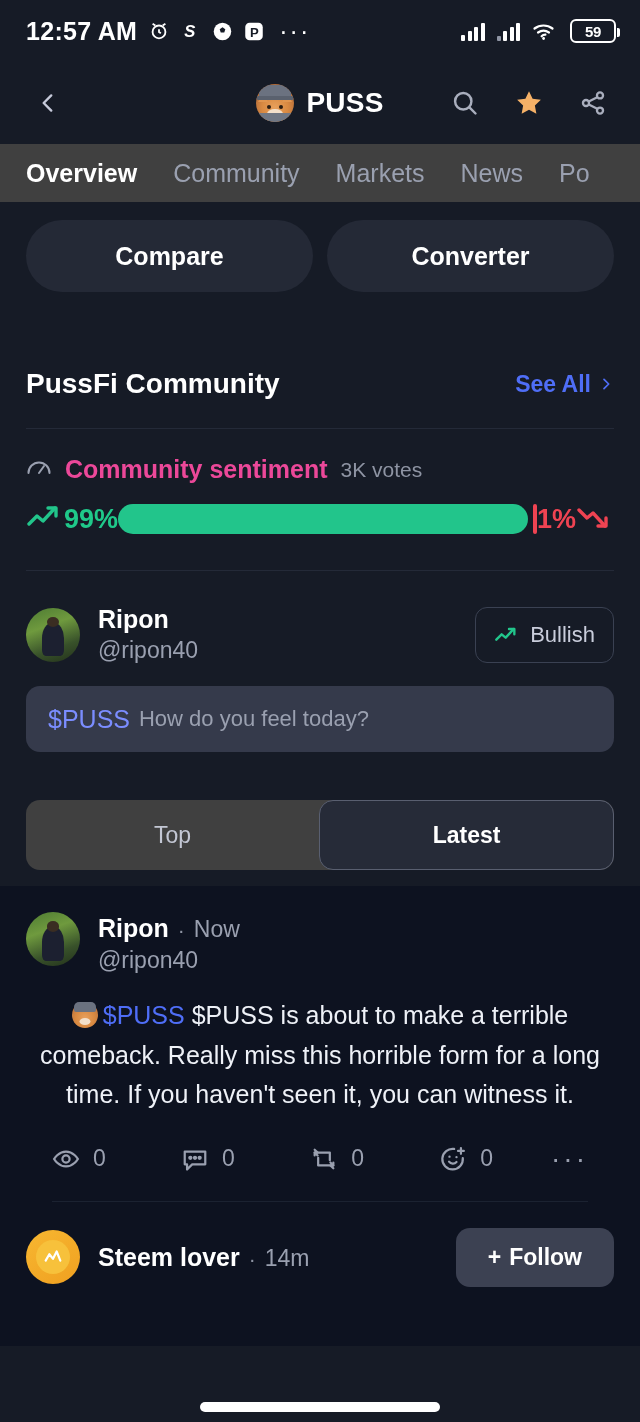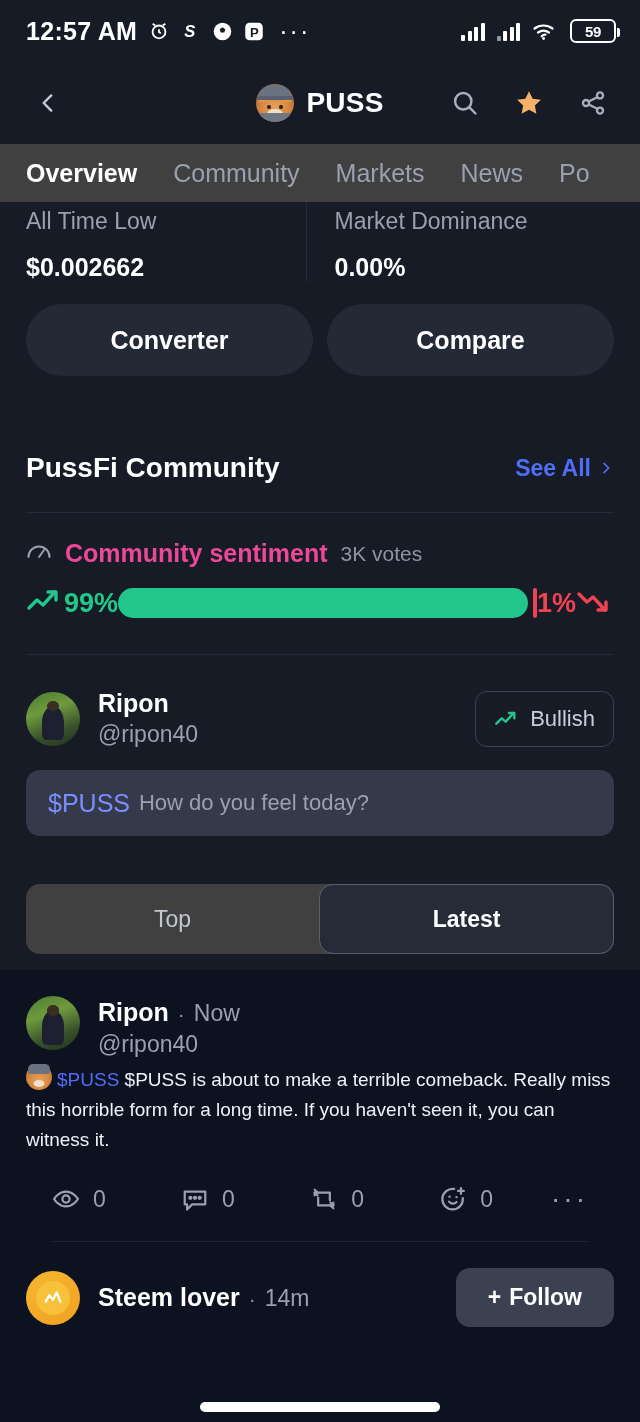--- a/index.html
+++ b/index.html
@@ -131,21 +131,21 @@
   
   .feed { background:#0d1220; margin-top:16px; padding:0 0 0 0; min-height:460px; }
   .post { padding:26px 26px 0; }
   .post-head { display:flex; align-items:flex-start; gap:18px; }
   .post-meta { padding-top:2px; }
   .post-line1 { display:flex; align-items:baseline; gap:9px; }
   .post-author { color:#fff; font-size:25px; font-weight:700; }
   .post-sep { color:#8e94a3; font-size:21px; }
   .post-time { color:#9aa0b0; font-size:23px; }
   .post-handle { color:#9aa0b0; font-size:23px; margin-top:4px; }
-  .post-body { margin-top:6px; color:#eef1f7; font-size:19px; line-height:1.58; }
+  .post-body { margin-top:22px; color:#eef1f7; font-size:25px; line-height:1.58;text-align:center; }
   .post-body .ticker { color:#4f6ef7; }
   .cat-emoji { display:inline-block; width:26px; height:26px; border-radius:50%; position:relative;
     vertical-align:-4px; margin-right:5px;
     background:radial-gradient(circle at 50% 62%, #e8a05c 0%, #d98a42 45%, #a9663a 100%); }
   .cat-emoji:before{content:"";position:absolute;left:2px;right:2px;top:0;height:10px;background:#6b7280;border-radius:5px 5px 2px 2px;}
   .cat-emoji:after{content:"";position:absolute;left:50%;transform:translateX(-50%);top:16px;width:11px;height:7px;border-radius:50%;background:#f3e0cb;}
 
   .post-actions { display:flex; align-items:center; padding:30px 26px 0; }
   .pa { display:flex; align-items:center; gap:13px; color:#9aa0b0; font-size:23px; cursor:pointer; }
   .pa:nth-child(1){ width:150px; }
@@ -275,34 +275,24 @@
   <div class="tabs">
     <span class="tab active">Overview</span>
     <span class="tab">Community</span>
     <span class="tab">Markets</span>
     <span class="tab">News</span>
     <span class="tab">Po</span>
   </div>
 
   <div class="content">
 
-    <div class="stats-row">
-      <div class="stat">
-        <div class="stat-label">All Time Low</div>
-        <div class="stat-value">$0.002662</div>
-      </div>
-      <div class="stat second">
-        <div class="stat-label">Market Dominance</div>
-        <div class="stat-value">0.00%</div>
-      </div>
-    </div>
 
     <div class="pill-row">
+      <div class="pill">Compare</div>
       <div class="pill">Converter</div>
-      <div class="pill">Compare</div>
     </div>
 
     <div class="sect-head">
       <span class="sect-title">PussFi Community</span>
       <span class="see-all">
         <span>See All</span>
         <svg width="16" height="16" viewBox="0 0 24 24" fill="none" stroke="#4f6ef7" stroke-width="2.6" stroke-linecap="round" stroke-linejoin="round">
             <path d="M9 5l7 7-7 7"></path>
           </svg>
       </span>

